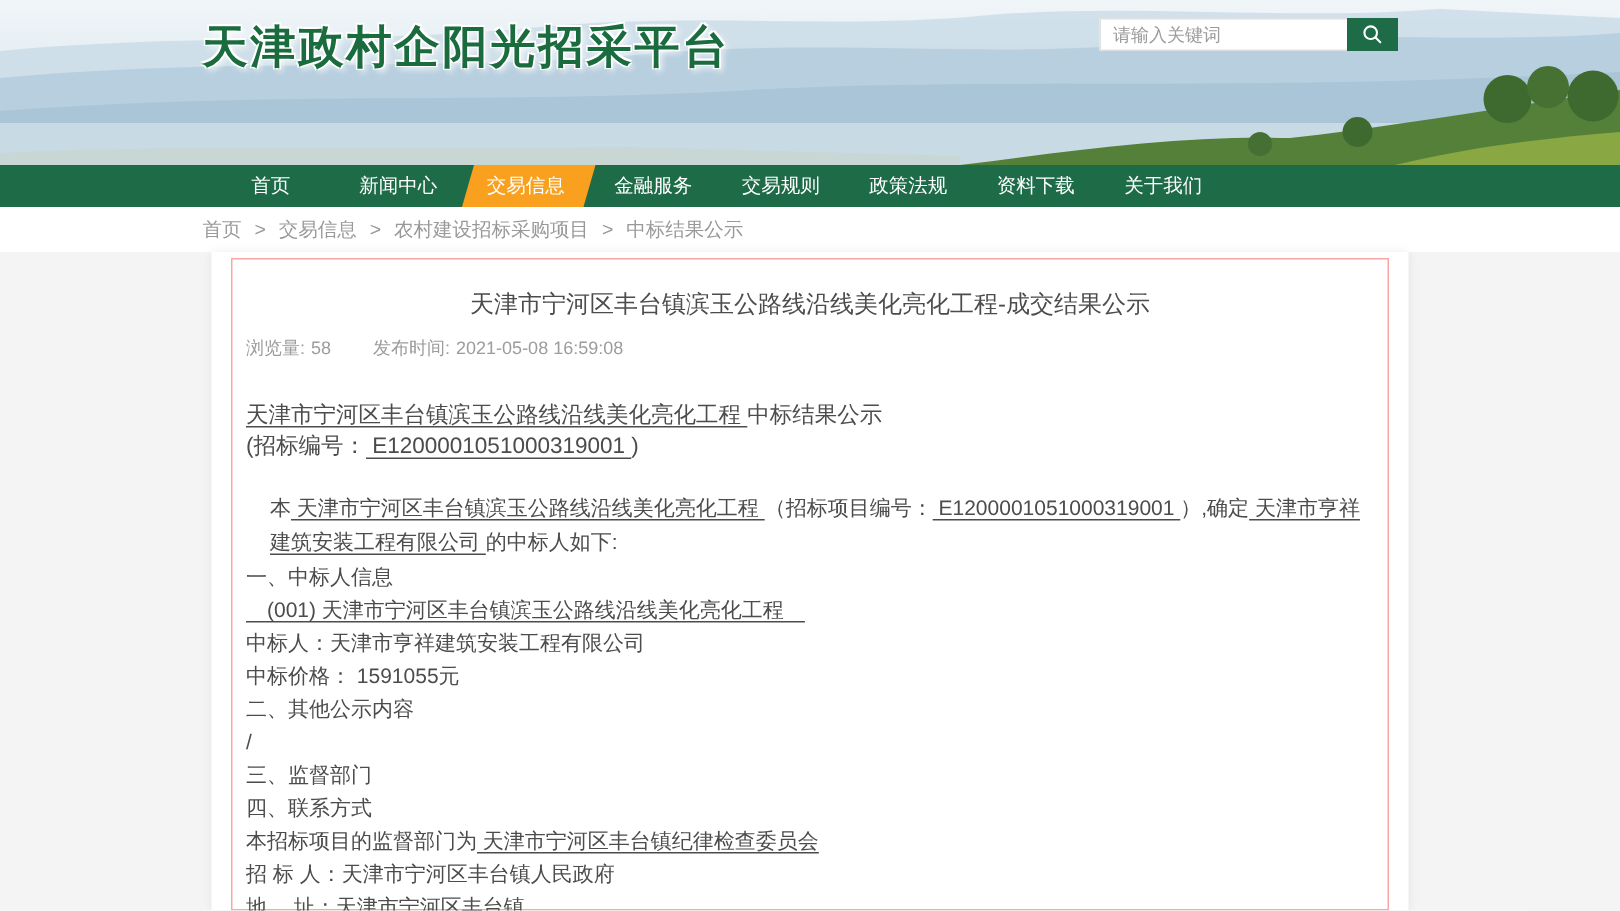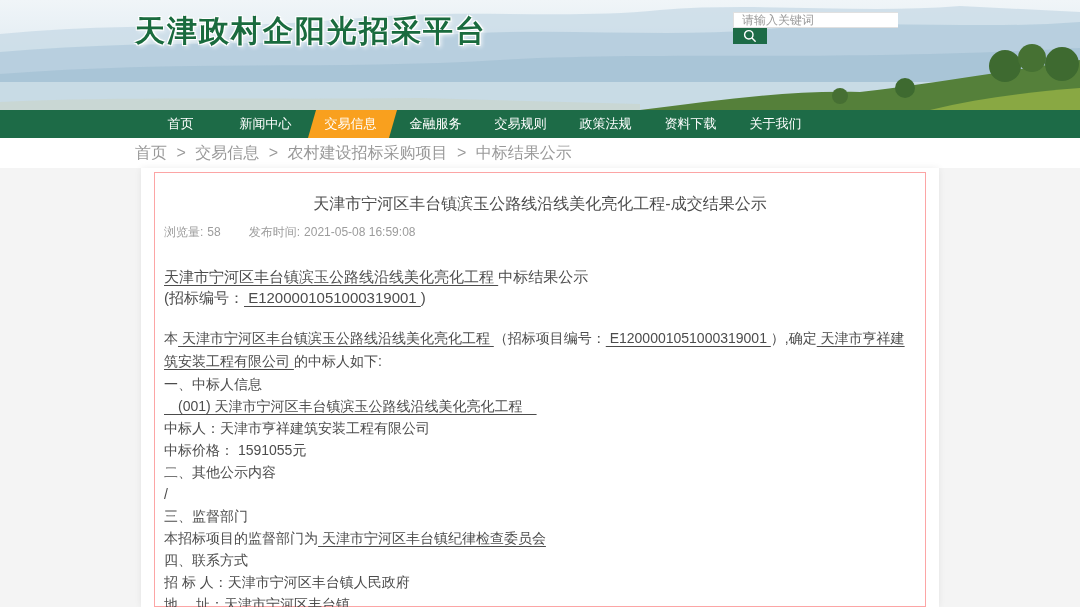--- a/index.html
+++ b/index.html
@@ -15,21 +15,21 @@
     position: relative; height: 110px; overflow: hidden;
     background: linear-gradient(180deg, #f0f5f8 0%, #e3edf3 45%, #d6e4ed 100%);
   }
   .header-scene { position: absolute; left: 0; top: 0; width: 1080px; height: 110px; display: block; }
   .site-title {
     position: absolute; left: 135px; top: 11px;
     font-size: 30px; font-weight: bold; color: #1a6b3e; letter-spacing: 2px;
     text-shadow: -1px -1px 0 #fff, 1px -1px 0 #fff, -1px 1px 0 #fff, 1px 1px 0 #fff, 2px 2px 4px rgba(255,255,255,.9);
     margin: 0; white-space: nowrap;
   }
-  .search { position: absolute; left: 733px; top: 12px; display: flex; height: 22px; flex-direction: column; }
+  .search { position: absolute; left: 733px; top: 12px; display: flex; height: 22px; }
   .search-input {
     width: 165px; height: 22px; border: 1px solid #e0e0e0; border-right: none;
     padding: 0 8px; font-size: 12px; color: #666; outline: none; background: #fff;
     font-family: "Liberation Sans", sans-serif;
   }
   .search-input::placeholder { color: #9b9b9b; }
   .search-btn {
     width: 34px; height: 22px; background: #1d6b47; border: none; cursor: pointer;
     display: flex; align-items: center; justify-content: center; padding: 0;
   }
@@ -43,21 +43,21 @@
   }
   .nav-item.active::before {
     content: ""; position: absolute; top: 0; bottom: 0; left: 4px; right: 0;
     background: #f9a01e; transform: skewX(-16deg);
   }
   .nav-item .nav-label { position: relative; }
 
   
   .breadcrumb {
     background: #fff; height: 30px; line-height: 30px;
-    padding-left: 135px; font-size: 16px; color: #999; white-space: nowrap;
+    padding-left: 135px; font-size: 13px; color: #999; white-space: nowrap;
   }
   .breadcrumb .crumb { color: #999; cursor: pointer; }
   .breadcrumb .sep { margin: 0 5px; color: #999; }
 
   
   .main { height: 439px; background: #f4f4f4; }
   .panel {
     width: 798px; margin-left: 141px; height: 439px; background: #fff;
     box-shadow: 0 0 7px rgba(0,0,0,.07); padding: 4px 13px 0;
   }
@@ -69,21 +69,21 @@
     margin: 0; text-align: center; font-size: 16px; font-weight: 400;
     color: #4c4c4c; line-height: 22px;
   }
   .article-meta { text-align: left; font-size: 12px; color: #9c9c9c; margin-top: 9px; }
   .article-meta .meta-label { margin-right: 4px; }
   .article-meta .meta-item + .meta-item { margin-left: 28px; }
 
   .notice-head { text-align: left; font-size: 15px; color: #4c4c4c; margin-top: 25px; line-height: 21px; }
   .notice-head u, .body u, .line u { text-decoration: underline; text-underline-offset: 3px; }
 
-  .body { font-size: 14px; line-height: 23px; margin-top: 19px; color: #4c4c4c; }
+  .body { font-size: 14px; line-height: 23px; margin-top: 19px; color: #4c4c4c; margin-left: 16px; }
   .line { font-size: 14px; line-height: 22px; color: #4c4c4c; }
 </style>
 </head>
 <body>
 
 <div class="header">
   <svg class="header-scene" viewBox="0 0 1080 110" preserveAspectRatio="none" aria-hidden="true">
 
     <path d="M0,34 C120,22 240,30 360,18 C470,8 560,20 660,10 C760,2 860,14 960,6 L1080,12 L1080,110 L0,110 Z" fill="#c7dae6" opacity="0.75"></path>
     <path d="M0,52 C150,38 300,48 430,36 C560,25 660,40 780,28 C880,19 980,30 1080,22 L1080,110 L0,110 Z" fill="#b4cddd" opacity="0.85"></path>
@@ -154,20 +154,20 @@
 
       <div class="body"><span>本</span><u> 天津市宁河区丰台镇滨玉公路线沿线美化亮化工程 </u><span>（招标项目编号：</span><u> E1200001051000319001 </u><span>）,确定</span><u> 天津市亨祥建筑安装工程有限公司 </u><span>的中标人如下:</span></div>
 
       <div class="line">一、中标人信息</div>
       <div class="line"><u>　(001) 天津市宁河区丰台镇滨玉公路线沿线美化亮化工程　</u></div>
       <div class="line">中标人：天津市亨祥建筑安装工程有限公司</div>
       <div class="line">中标价格： 1591055元</div>
       <div class="line">二、其他公示内容</div>
       <div class="line">/</div>
       <div class="line">三、监督部门</div>
+      <div class="line">四、联系方式</div>
       <div class="line"><span>本招标项目的监督部门为</span><u> 天津市宁河区丰台镇纪律检查委员会</u></div>
-      <div class="line">四、联系方式</div>
       <div class="line">招 标 人：天津市宁河区丰台镇人民政府</div>
       <div class="line">地　 址：天津市宁河区丰台镇</div>
 
     </div>
   </div>
 </div>
 
 </body></html>

